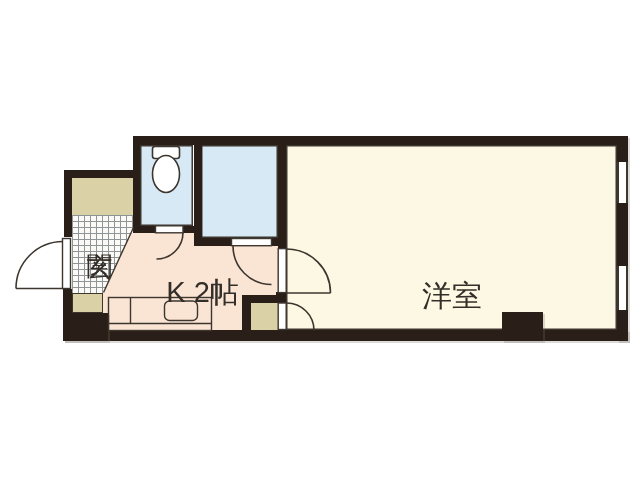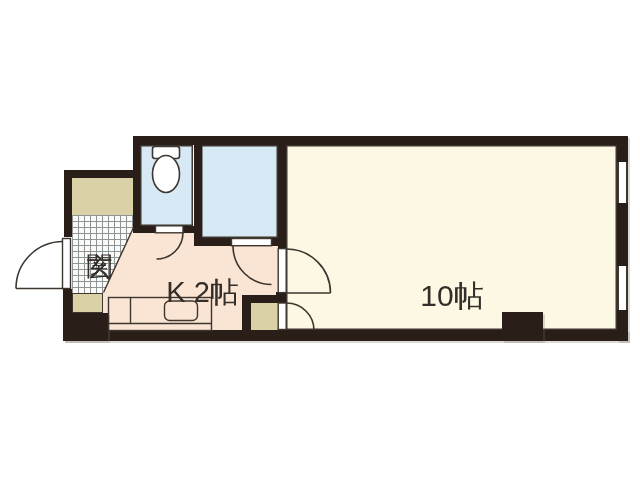--- a/index.html
+++ b/index.html
@@ -106,16 +106,16 @@
       <rect class="thin" x="108.5" y="297.5" width="103" height="33" fill="#ffffff"></rect>
       <path class="thin" d="M 130.5 297.5 L 130.5 323.5"></path>
       <path class="thin" d="M 108.5 323.5 L 211.5 323.5"></path>
       <rect class="thin" x="164.5" y="301" width="33" height="19.5" rx="5" fill="#ffffff"></rect>
     </g>
   </svg>
 
   <div class="label label-genkan">玄関</div>
   <div class="label label-kitchen">K 2帖</div>
   <div class="label label-room">
-    <div>10帖</div>
+    <div>洋室</div>
   </div>
 
 </div>
 
 </body></html>

